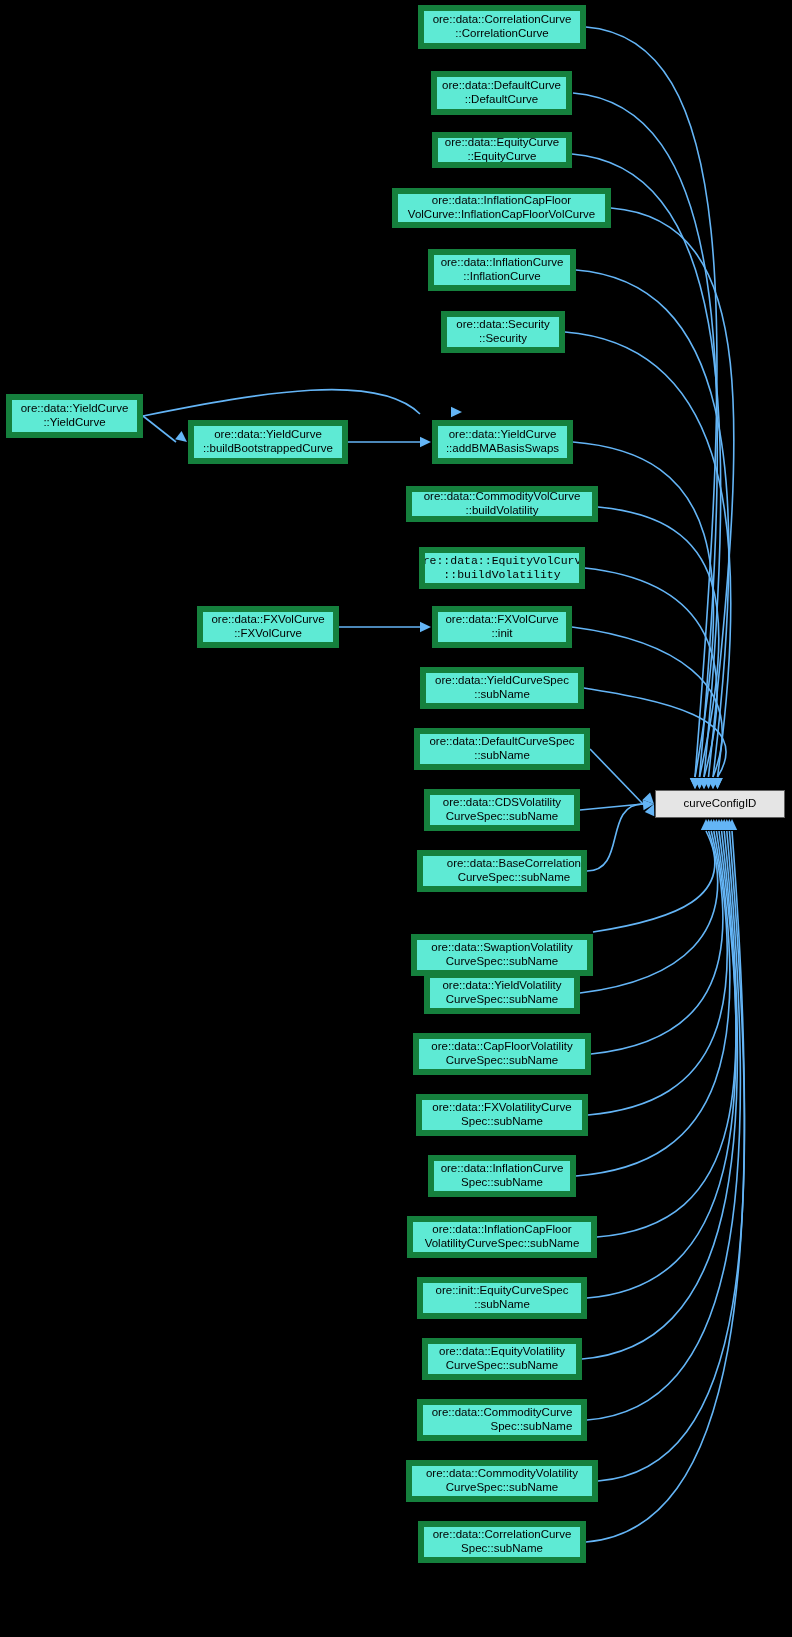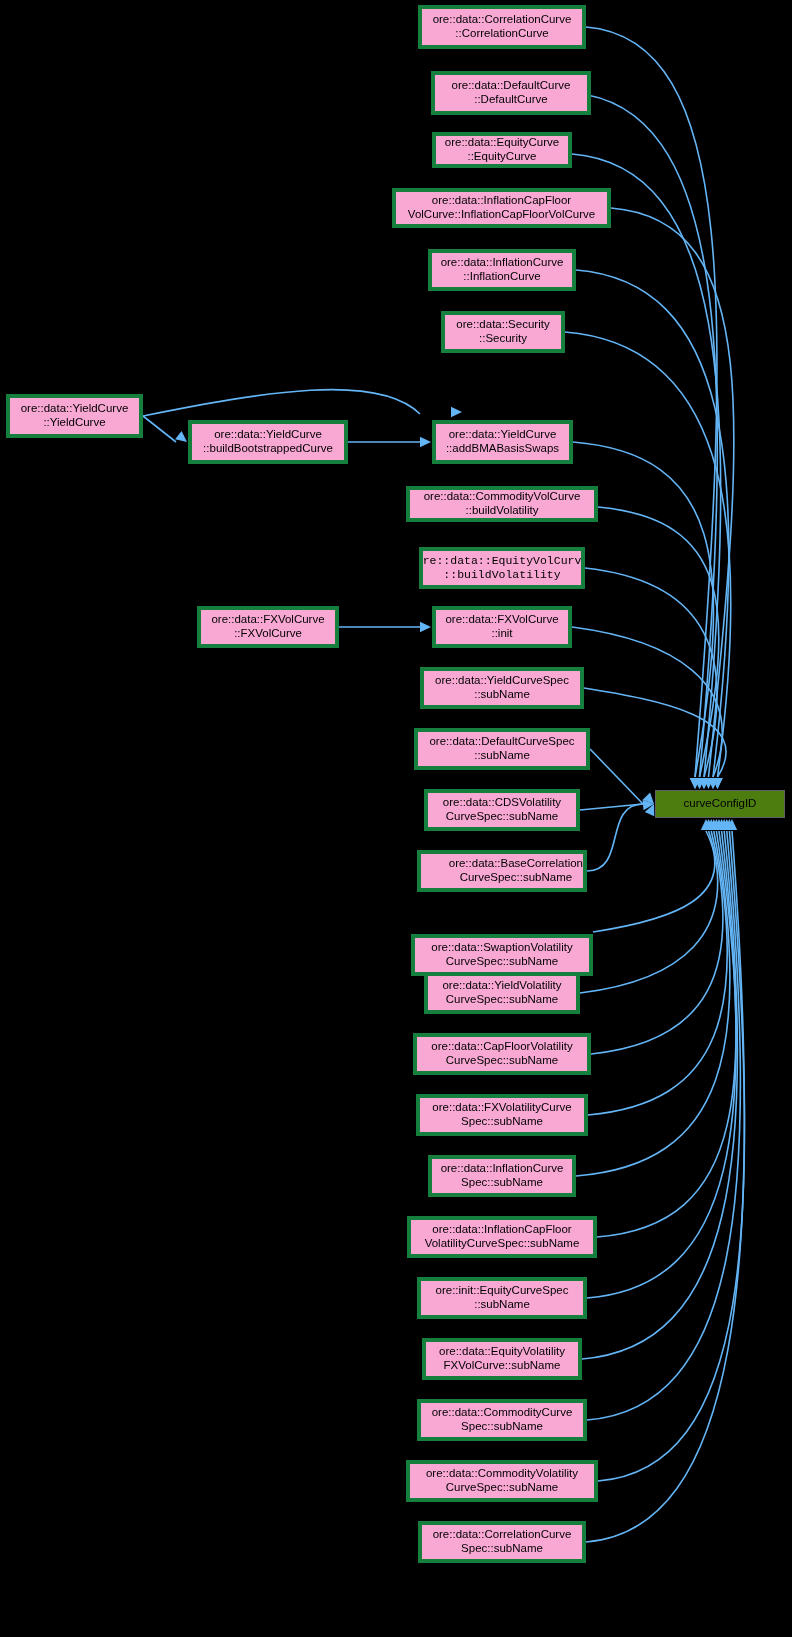--- a/index.html
+++ b/index.html
@@ -1,24 +1,24 @@
 <!DOCTYPE html>
 <html><head>
 <meta charset="utf-8">
 <title>curveConfigID caller graph</title>
 <style>
   html,body{margin:0;padding:0;background:#000;}
   #canvas{position:relative;width:792px;height:1637px;background:#000;overflow:hidden;
           font-family:"Liberation Sans","DejaVu Sans",sans-serif;}
   #edges{position:absolute;left:0;top:0;width:792px;height:1637px;pointer-events:none;}
-  .node{position:absolute;box-sizing:border-box;background:#f9a8d4;color:#000000;
-        border:4px solid #15803d;display:flex;align-items:center;justify-content:center;
+  .node{position:absolute;box-sizing:border-box;background:#5eead4;color:#000000;
+        border:6px solid #15803d;display:flex;align-items:center;justify-content:center;
         text-align:center;line-height:1.18;letter-spacing:0;overflow:hidden;}
   .node .lbl{display:block;white-space:pre;}
-  .node.target{background:#4d7c0f;border:1px solid #606060;}
+  .node.target{background:#e5e5e5;border:1px solid #606060;}
   .node .lbl{font-size:11.5px;}
   .node.target .lbl{font-size:11.5px;}
 </style>
 </head>
 <body>
 
 <div id="canvas">
   <svg id="edges" width="792" height="1637" viewBox="0 0 792 1637">
       <path d="M586,27 C736,39 733,307.26 695,777" stroke="#64b5f6" stroke-width="1.6" fill="none"></path>
       <polygon points="695,789 700.2,778 689.8,778" fill="#64b5f6"></polygon>
@@ -77,21 +77,21 @@
       <path d="M598,1481 C748,1469 763.4,1238.74 729.4,831" stroke="#64b5f6" stroke-width="1.6" fill="none"></path>
       <polygon points="729.4,819 724.1999999999999,830 734.6,830" fill="#64b5f6"></polygon>
       <path d="M586,1542 C736,1530 766,1276.56 732,831" stroke="#64b5f6" stroke-width="1.6" fill="none"></path>
       <polygon points="732,819 726.8,830 737.2,830" fill="#64b5f6"></polygon>
     </svg>
   <div id="nodes-layer">
       <div class="node" style="left: 418px; top: 5px; width: 168px; height: 44px;">
         <span class="lbl">ore::data::CorrelationCurve
 ::CorrelationCurve</span>
       </div>
-      <div class="node" style="left: 431px; top: 71px; width: 160px; height: 44px;">
+      <div class="node" style="left: 431px; top: 71px; width: 141px; height: 44px;">
         <span class="lbl">ore::data::DefaultCurve
 ::DefaultCurve</span>
       </div>
       <div class="node" style="left: 432px; top: 132px; width: 140px; height: 36px;">
         <span class="lbl">ore::data::EquityCurve
 ::EquityCurve</span>
       </div>
       <div class="node" style="left: 392px; top: 188px; width: 219px; height: 40px;">
         <span class="lbl">ore::data::InflationCapFloor
 VolCurve::InflationCapFloorVolCurve</span>
@@ -171,23 +171,23 @@
       <div class="node" style="left: 407px; top: 1216px; width: 190px; height: 42px;">
         <span class="lbl">ore::data::InflationCapFloor
 VolatilityCurveSpec::subName</span>
       </div>
       <div class="node" style="left: 417px; top: 1277px; width: 170px; height: 42px;">
         <span class="lbl">ore::init::EquityCurveSpec
 ::subName</span>
       </div>
       <div class="node" style="left: 422px; top: 1338px; width: 160px; height: 42px;">
         <span class="lbl">ore::data::EquityVolatility
-FXVolCurve::subName</span>
-      </div>
-      <div class="node" style="left: 417px; top: 1399px; width: 170px; height: 42px;">
+CurveSpec::subName</span>
+      </div>
+      <div class="node" style="left: 417px; top: 1399px; width: 170px; height: 42px; text-align: right;">
         <span class="lbl">ore::data::CommodityCurve
 Spec::subName</span>
       </div>
       <div class="node" style="left: 406px; top: 1460px; width: 192px; height: 42px;">
         <span class="lbl">ore::data::CommodityVolatility
 CurveSpec::subName</span>
       </div>
       <div class="node" style="left: 418px; top: 1521px; width: 168px; height: 42px;">
         <span class="lbl">ore::data::CorrelationCurve
 Spec::subName</span>

